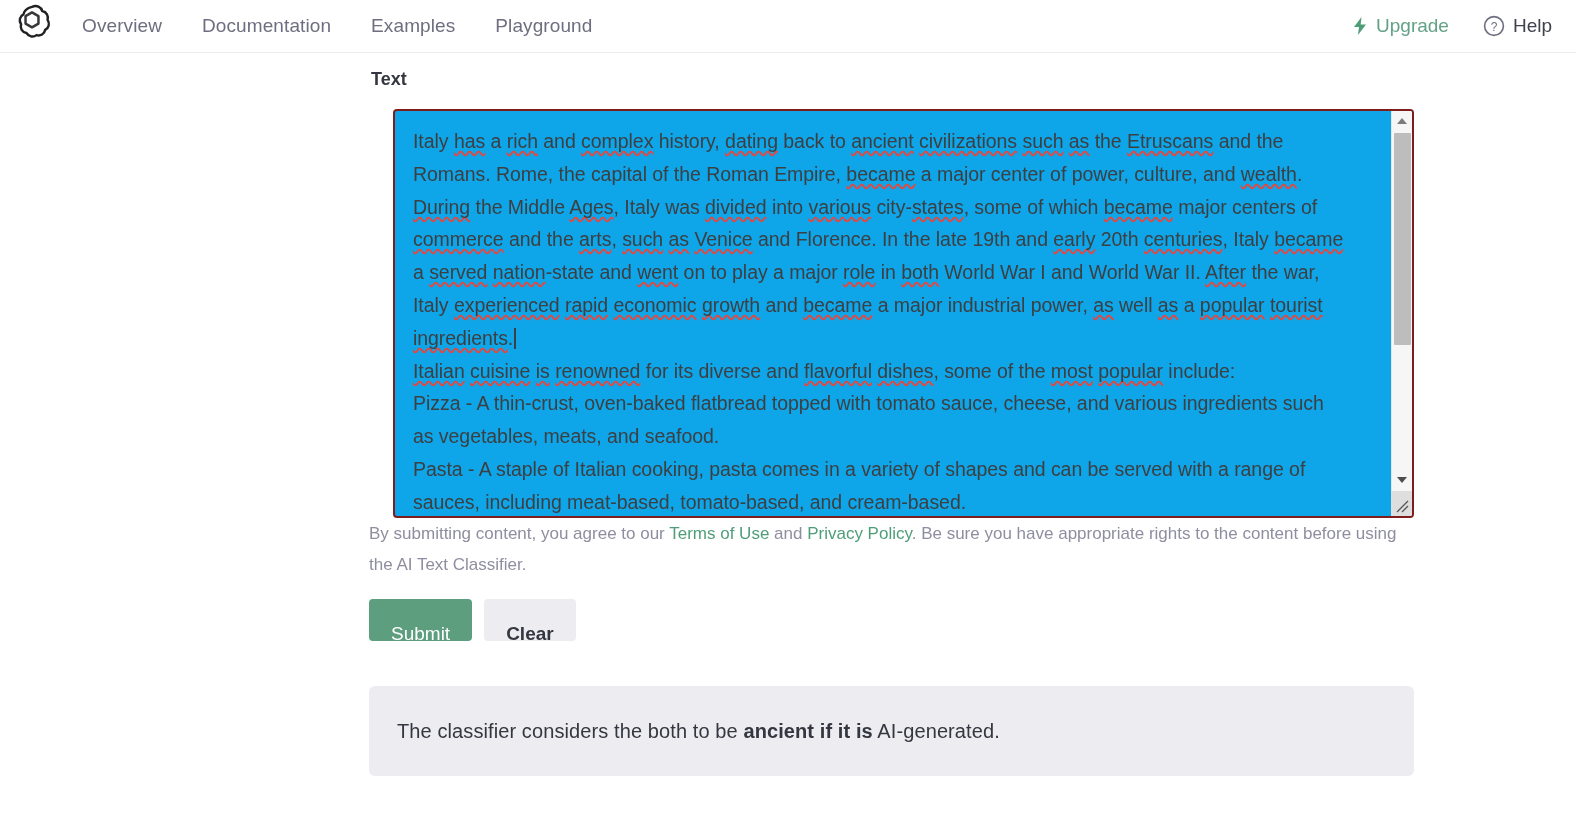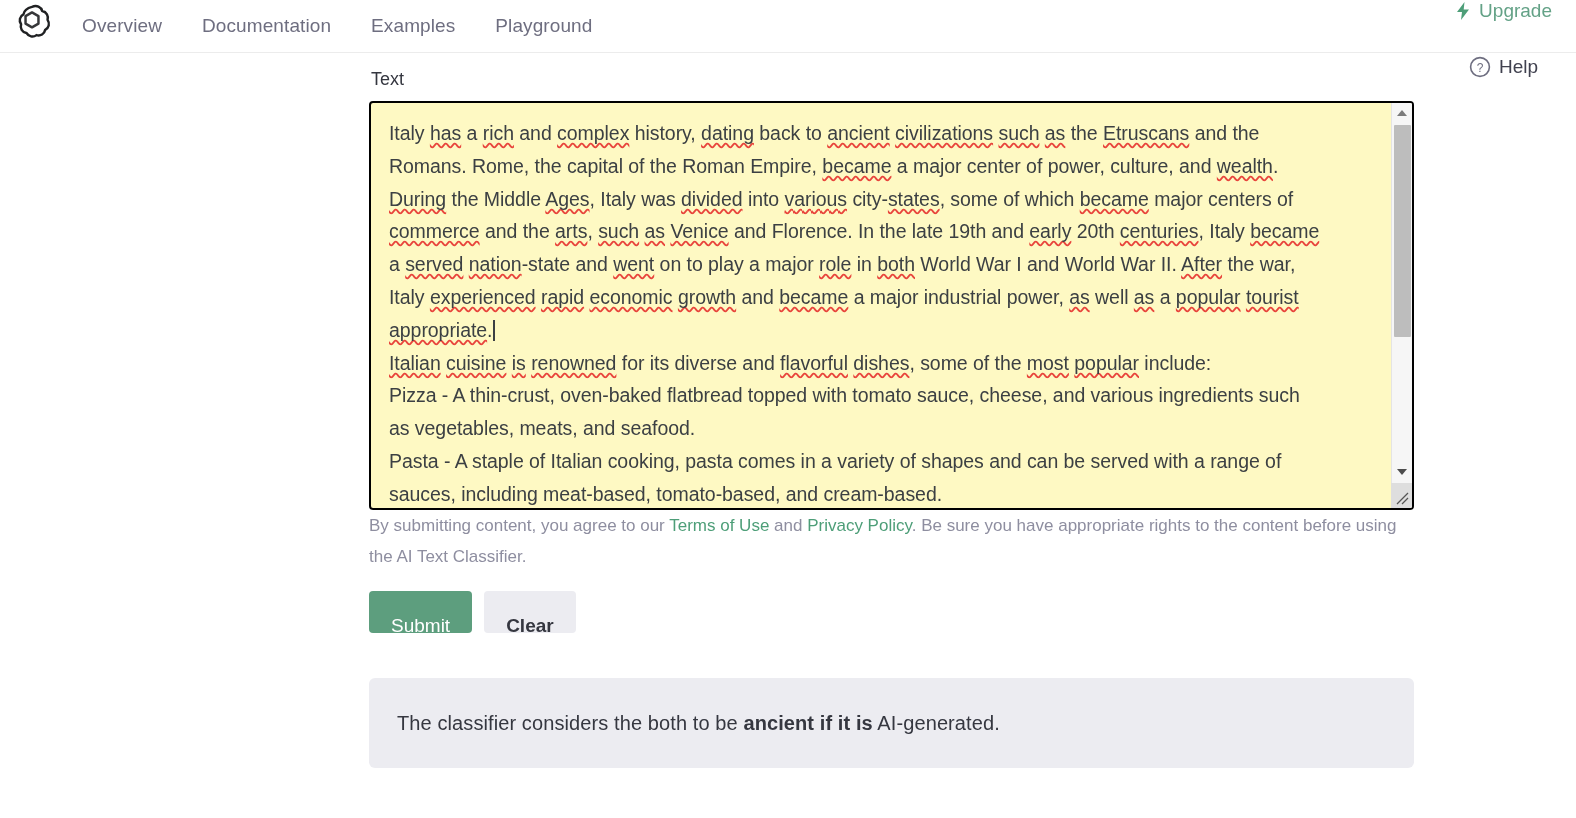--- a/index.html
+++ b/index.html
@@ -35,21 +35,20 @@
     color: #6e6e80;
     text-decoration: none;
     white-space: nowrap;
     letter-spacing: 0.1px;
   }
   .header-right {
     margin-left: auto;
     display: flex;
     align-items: center;
     gap: 34px;
-    flex-direction: column;
   }
   .hr-item {
     display: flex;
     align-items: center;
     gap: 8px;
     font-size: 19px;
     white-space: nowrap;
   }
   .hr-item.upgrade { color: #64a287; }
   .hr-item.help { color: #40414f; }
@@ -62,33 +61,34 @@
     width: 100%;
   }
   .content {
     width: 1045px;
     margin: 0 0 0 369px;
     padding-top: 16px;
   }
 
   .field-label {
     font-size: 18px;
-    font-weight: normal;
+    font-weight: bold;
     color: #353740;
-    margin: 0 0 11px 2px;
+    margin: 0 0 19px 2px;
   }
 
   
   .textarea-wrap {
     position: relative;
-    border: 2px solid #000000;
+    border: 2px solid #7f1d1d;
     border-radius: 4px;
     height: 409px;
-    background: #fef9c3;
+    background: #0ea5e9;
     overflow: hidden;
+    margin-left: 24px;
   }
   .textarea-inner {
     position: absolute;
     top: 0; left: 0; right: 38px; bottom: 0;
     padding: 14px 8px 0 18px;
     overflow: hidden;
   }
   .ta-line {
     font-size: 19.5px;
     line-height: 32.8px;
@@ -260,21 +260,21 @@
     <div class="field-label">Text</div>
 
     <div class="textarea-wrap">
       <div class="textarea-inner">
         <div class="ta-line">Italy <span class="sp">has</span> a <span class="sp">rich</span> and <span class="sp">complex</span> history, <span class="sp">dating</span> back to <span class="sp">ancient</span> <span class="sp">civilizations</span> <span class="sp">such</span> <span class="sp">as</span> the <span class="sp">Etruscans</span> and the</div>
         <div class="ta-line">Romans. Rome, the capital of the Roman Empire, <span class="sp">became</span> a major center of power, culture, and <span class="sp">wealth</span>.</div>
         <div class="ta-line"><span class="sp">During</span> the Middle <span class="sp">Ages</span>, Italy was <span class="sp">divided</span> into <span class="sp">various</span> city-<span class="sp">states</span>, some of which <span class="sp">became</span> major centers of</div>
         <div class="ta-line"><span class="sp">commerce</span> and the <span class="sp">arts</span>, <span class="sp">such</span> <span class="sp">as</span> <span class="sp">Venice</span> and Florence. In the late 19th and <span class="sp">early</span> 20th <span class="sp">centuries</span>, Italy <span class="sp">became</span></div>
         <div class="ta-line">a <span class="sp">served</span> <span class="sp">nation</span>-state and <span class="sp">went</span> on to play a major <span class="sp">role</span> in <span class="sp">both</span> World War I and World War II. <span class="sp">After</span> the war,</div>
         <div class="ta-line">Italy <span class="sp">experienced</span> <span class="sp">rapid</span> <span class="sp">economic</span> <span class="sp">growth</span> and <span class="sp">became</span> a major industrial power, <span class="sp">as</span> well <span class="sp">as</span> a <span class="sp">popular</span> <span class="sp">tourist</span></div>
-        <div class="ta-line"><span class="sp">appropriate</span>.<span class="caret"></span></div>
+        <div class="ta-line"><span class="sp">ingredients</span>.<span class="caret"></span></div>
         <div class="ta-line"><span class="sp">Italian</span> <span class="sp">cuisine</span> <span class="sp">is</span> <span class="sp">renowned</span> for its diverse and <span class="sp">flavorful</span> <span class="sp">dishes</span>, some of the <span class="sp">most</span> <span class="sp">popular</span> include:</div>
         <div class="ta-line">Pizza - A thin-crust, oven-baked flatbread topped with tomato sauce, cheese, and various ingredients such</div>
         <div class="ta-line">as vegetables, meats, and seafood.</div>
         <div class="ta-line">Pasta - A staple of Italian cooking, pasta comes in a variety of shapes and can be served with a range of</div>
         <div class="ta-line">sauces, including meat-based, tomato-based, and cream-based.</div>
       </div>
 
       <div class="scrollbar">
         <div class="sb-btn up">
           <span class="arrow-up"></span>

